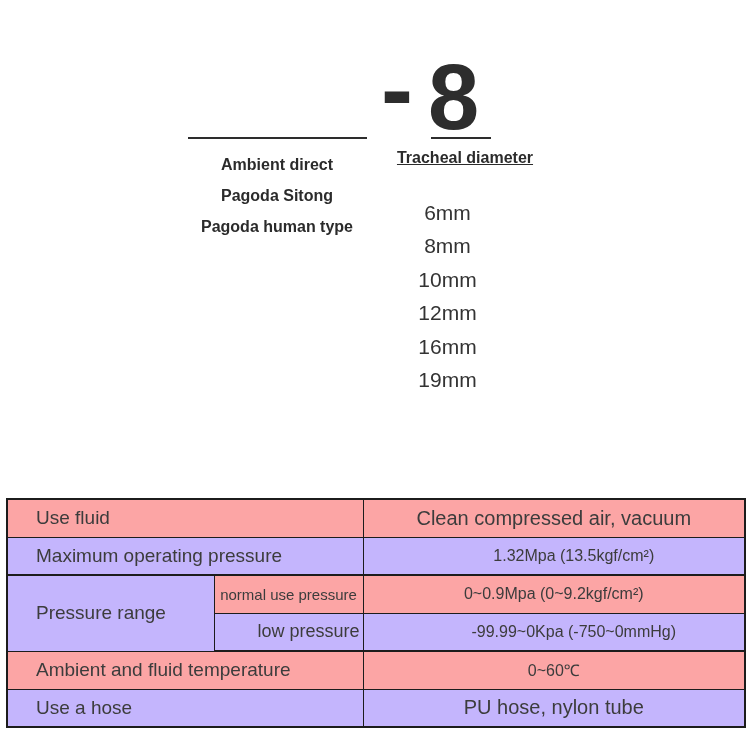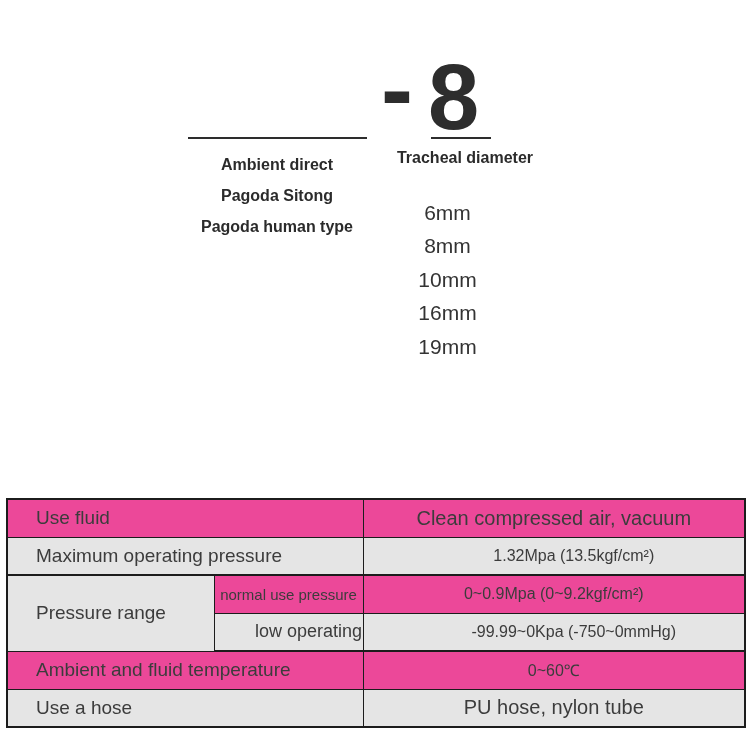--- a/index.html
+++ b/index.html
@@ -62,20 +62,21 @@
     position: absolute;
     left: 383px;
     top: 149px;
     width: 164px;
     text-align: center;
     font-size: 16px;
     font-weight: bold;
     line-height: 17px;
     color: #2b2b2b;
     white-space: nowrap;
+    text-decoration: underline;
   }
   .diameter-list {
     position: absolute;
     left: 370px;
     top: 196px;
     width: 155px;
     text-align: center;
     font-size: 21px;
     font-weight: 400;
     line-height: 33.4px;
@@ -95,23 +96,23 @@
     border: 2px solid #1c1c1c;
     color: #3c3c3c;
   }
   table.spec td {
     border: 1px solid #1c1c1c;
     height: 36.5px;
     vertical-align: middle;
     padding: 0;
     overflow: hidden;
     white-space: nowrap;
-    background: #e5e5e5;
+    background: #c4b5fd;
   }
-  table.spec td.gray { background: #ec4899; }
+  table.spec td.gray { background: #fca5a5; }
   tr.group-end td { border-bottom-width: 2px; padding-left: 40px; }
 
   .label-cell {
     padding-left: 28px !important;
     font-size: 19px;
     text-align: left;
   }
   .sub-label-sm { font-size: 15px; text-align: center; margin-top: 42px; }
   .sub-label    { font-size: 18px; text-align: center; }
   .value-cell   { text-align: center; font-size: 16px; }
@@ -131,20 +132,21 @@
     <div>Ambient direct</div>
     <div>Pagoda Sitong</div>
     <div>Pagoda human type</div>
   </div>
 
   <div class="diameter-label">Tracheal diameter</div>
   <div class="diameter-list">
     <div>6mm</div>
     <div>8mm</div>
     <div>10mm</div>
+    <div>12mm</div>
     <div>16mm</div>
     <div>19mm</div>
   </div>
 
   <div class="spec-wrap">
     <table class="spec">
       <colgroup>
         <col style="width:207px">
         <col style="width:149px">
         <col style="width:382px">
@@ -157,21 +159,21 @@
         <tr class="group-end">
           <td colspan="2" class="label-cell">Maximum operating pressure</td>
           <td class="value-cell">1.32Mpa (13.5kgf/cm²)</td>
         </tr>
         <tr>
           <td rowspan="2" class="label-cell">Pressure range</td>
           <td class="gray sub-label-sm">normal use pressure</td>
           <td class="gray value-cell">0~0.9Mpa (0~9.2kgf/cm²)</td>
         </tr>
         <tr class="group-end">
-          <td class="sub-label">low operating</td>
+          <td class="sub-label">low pressure</td>
           <td class="value-cell">-99.99~0Kpa (-750~0mmHg)</td>
         </tr>
         <tr>
           <td colspan="2" class="gray label-cell">Ambient and fluid temperature</td>
           <td class="gray value-cell">0~60℃</td>
         </tr>
         <tr>
           <td colspan="2" class="label-cell">Use a hose</td>
           <td class="value-cell value-lg">PU hose, nylon tube</td>
         </tr>

